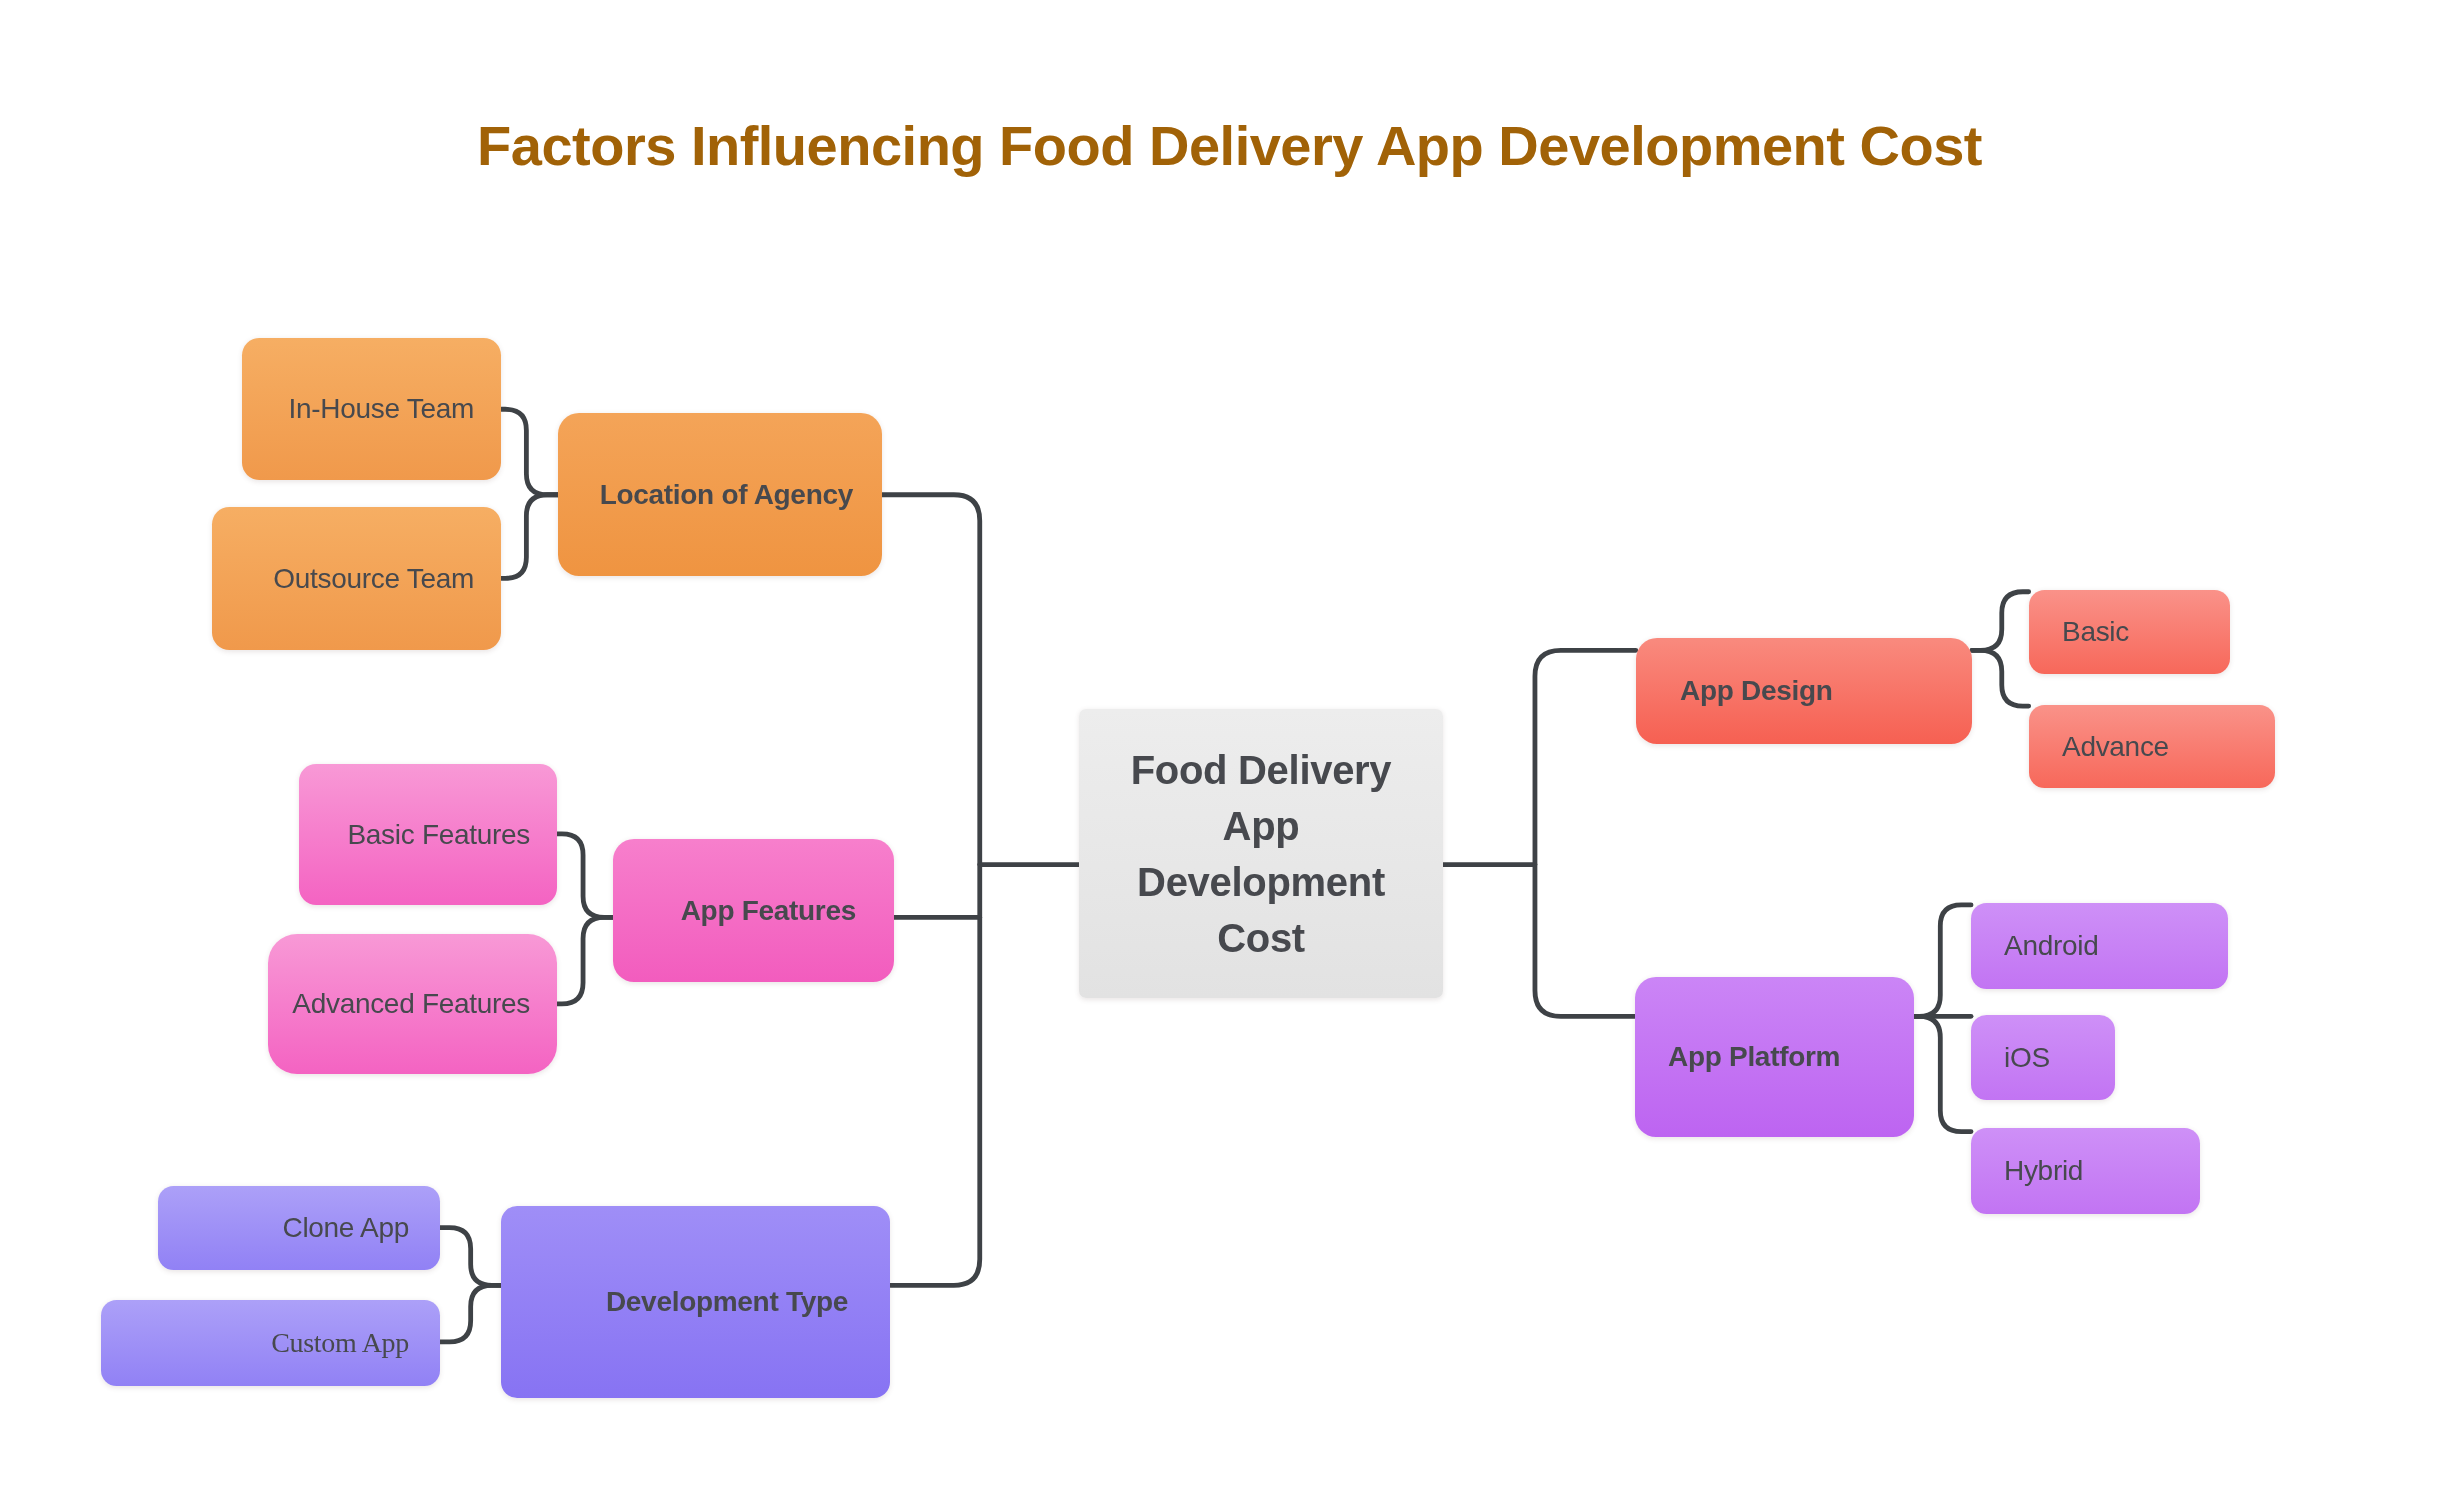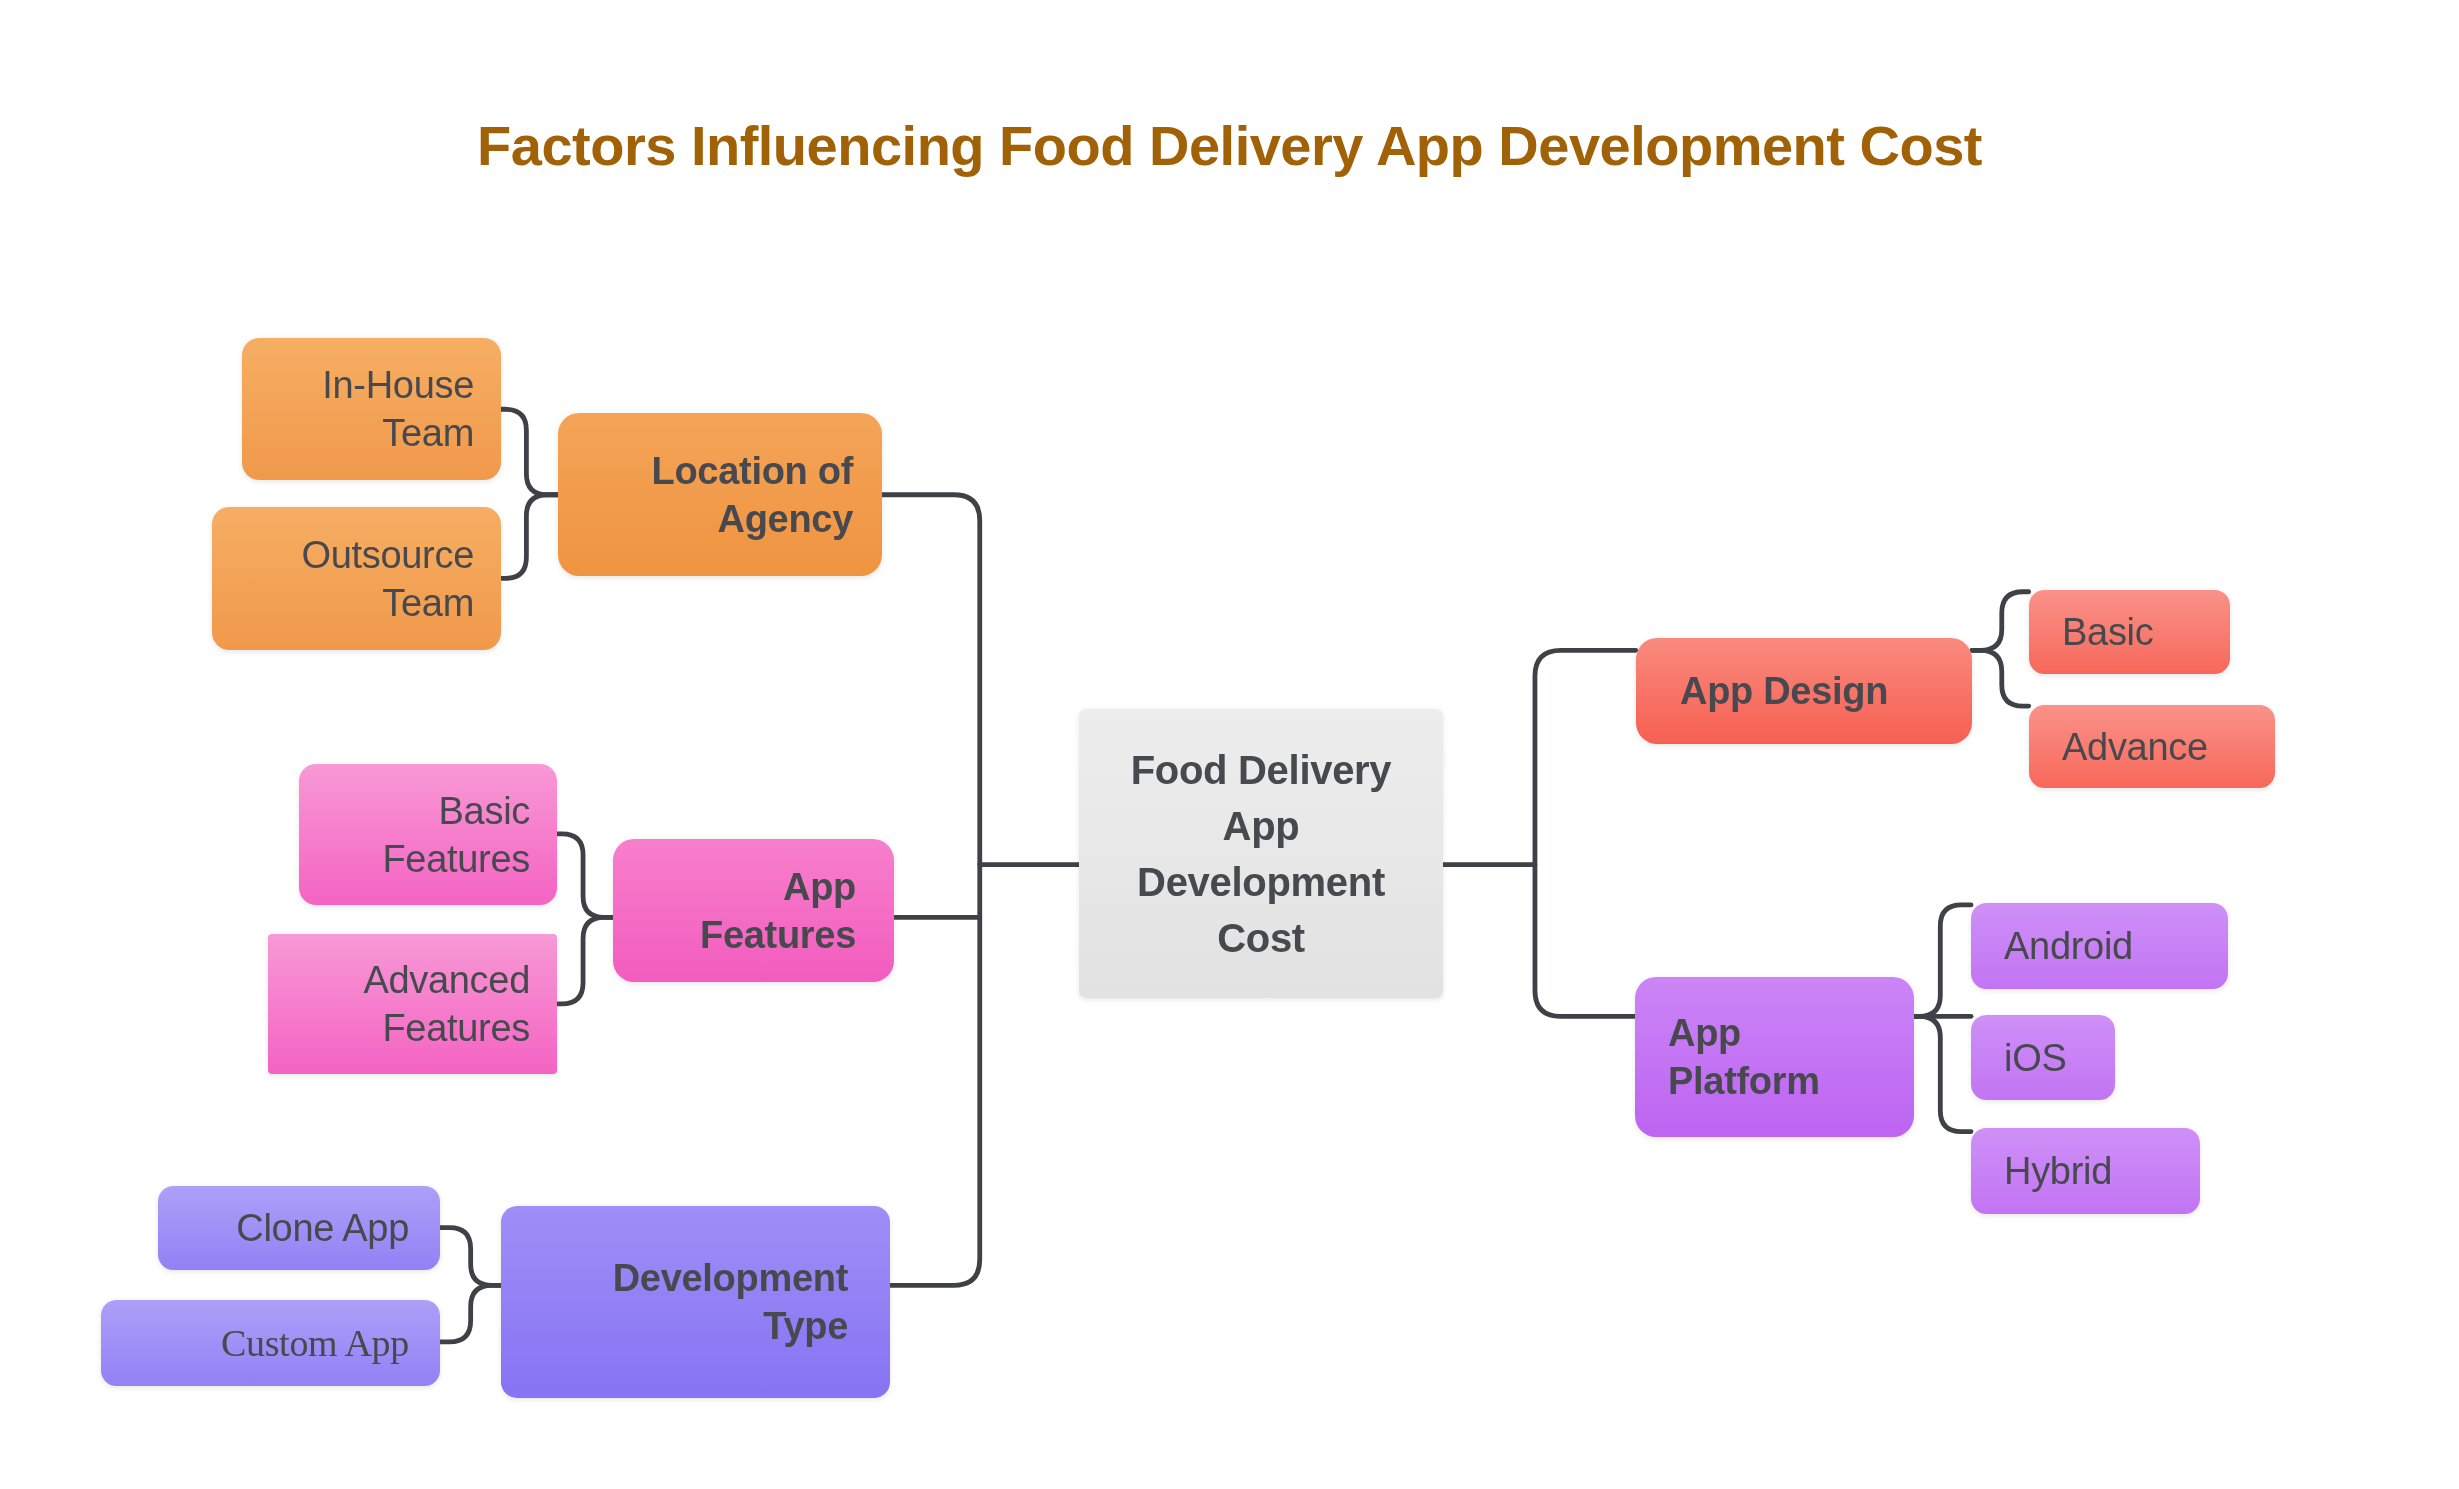--- a/index.html
+++ b/index.html
@@ -15,33 +15,33 @@
     text-align:center;
     font-size:56px;font-weight:700;letter-spacing:-0.5px;
     color:#474747;margin:0;
   }
   .links{position:absolute;left:0;top:0;pointer-events:none;}
   .links path{fill:none;stroke-width:5;stroke-linecap:round;stroke-linejoin:round;}
   .node{
     position:absolute;box-sizing:border-box;
     display:flex;flex-direction:column;justify-content:center;
     color:var(--text,#47494E);
-    font-size:38px;line-height:48px;letter-spacing:-0.3px;
+    font-size:28px;line-height:68px;letter-spacing:-0.3px;
     box-shadow:0 1.9px 5.8px rgba(90,60,60,0.13);
   }
   .bold{font-weight:700;}
   .align-right{text-align:right;padding:7.7px 27px 7.7px 15.4px;}
   .align-left{text-align:left;padding:7.7px 15.4px 7.7px 33px;margin-top:40px;}
   .align-center{text-align:center;padding:7.7px 27px;}
 
   #n-inhouse    {left:242px; top:338px; width:259px; height:142px; border-radius:17.3px;}
   #n-outsource  {left:212px; top:507px; width:289px; height:143px; border-radius:17.3px;}
   #n-location   {left:558px; top:413px; width:324px; height:163px; border-radius:21px; padding-right:29px;}
   #n-basicfeat  {left:299px; top:764px; width:258px; height:141px; border-radius:17px;}
-  #n-advfeat    {left:268px; top:934px; width:289px; height:140px; border-radius:4px;}
+  #n-advfeat    {left:268px; top:934px; width:289px; height:140px; border-radius:29px;}
   #n-appfeat    {left:613px; top:839px; width:281px; height:143px; border-radius:21px; padding:7.7px 38px 7.7px 13.4px;}
   #n-clone      {left:158px; top:1186px; width:282px; height:84px;  border-radius:15.4px; padding-right:31px;}
   #n-custom     {left:101px; top:1300px; width:339px; height:86px;  border-radius:15.4px; padding-right:31px;font-family:Liberation Serif, serif;}
   #n-devtype    {left:501px; top:1206px; width:389px; height:192px; border-radius:16px; padding:7.7px 42px 7.7px 29px;}
   #n-center     {left:1079px;top:709px;  width:364px; height:289px; border-radius:7px; font-size:40px;line-height:56px;}
   #n-appdesign  {left:1636px;top:598px;  width:336px; height:106px; border-radius:21px; padding-left:44px;}
   #n-basic      {left:2029px;top:550px;  width:201px; height:84px;  border-radius:15.4px;}
   #n-advance    {left:2029px;top:665px;  width:246px; height:83px;  border-radius:15.4px;}
   #n-appplatform{left:1635px;top:937px;  width:279px; height:160px; border-radius:21px;}
   #n-android    {left:1971px;top:863px;  width:257px; height:86px;  border-radius:15.4px;}

